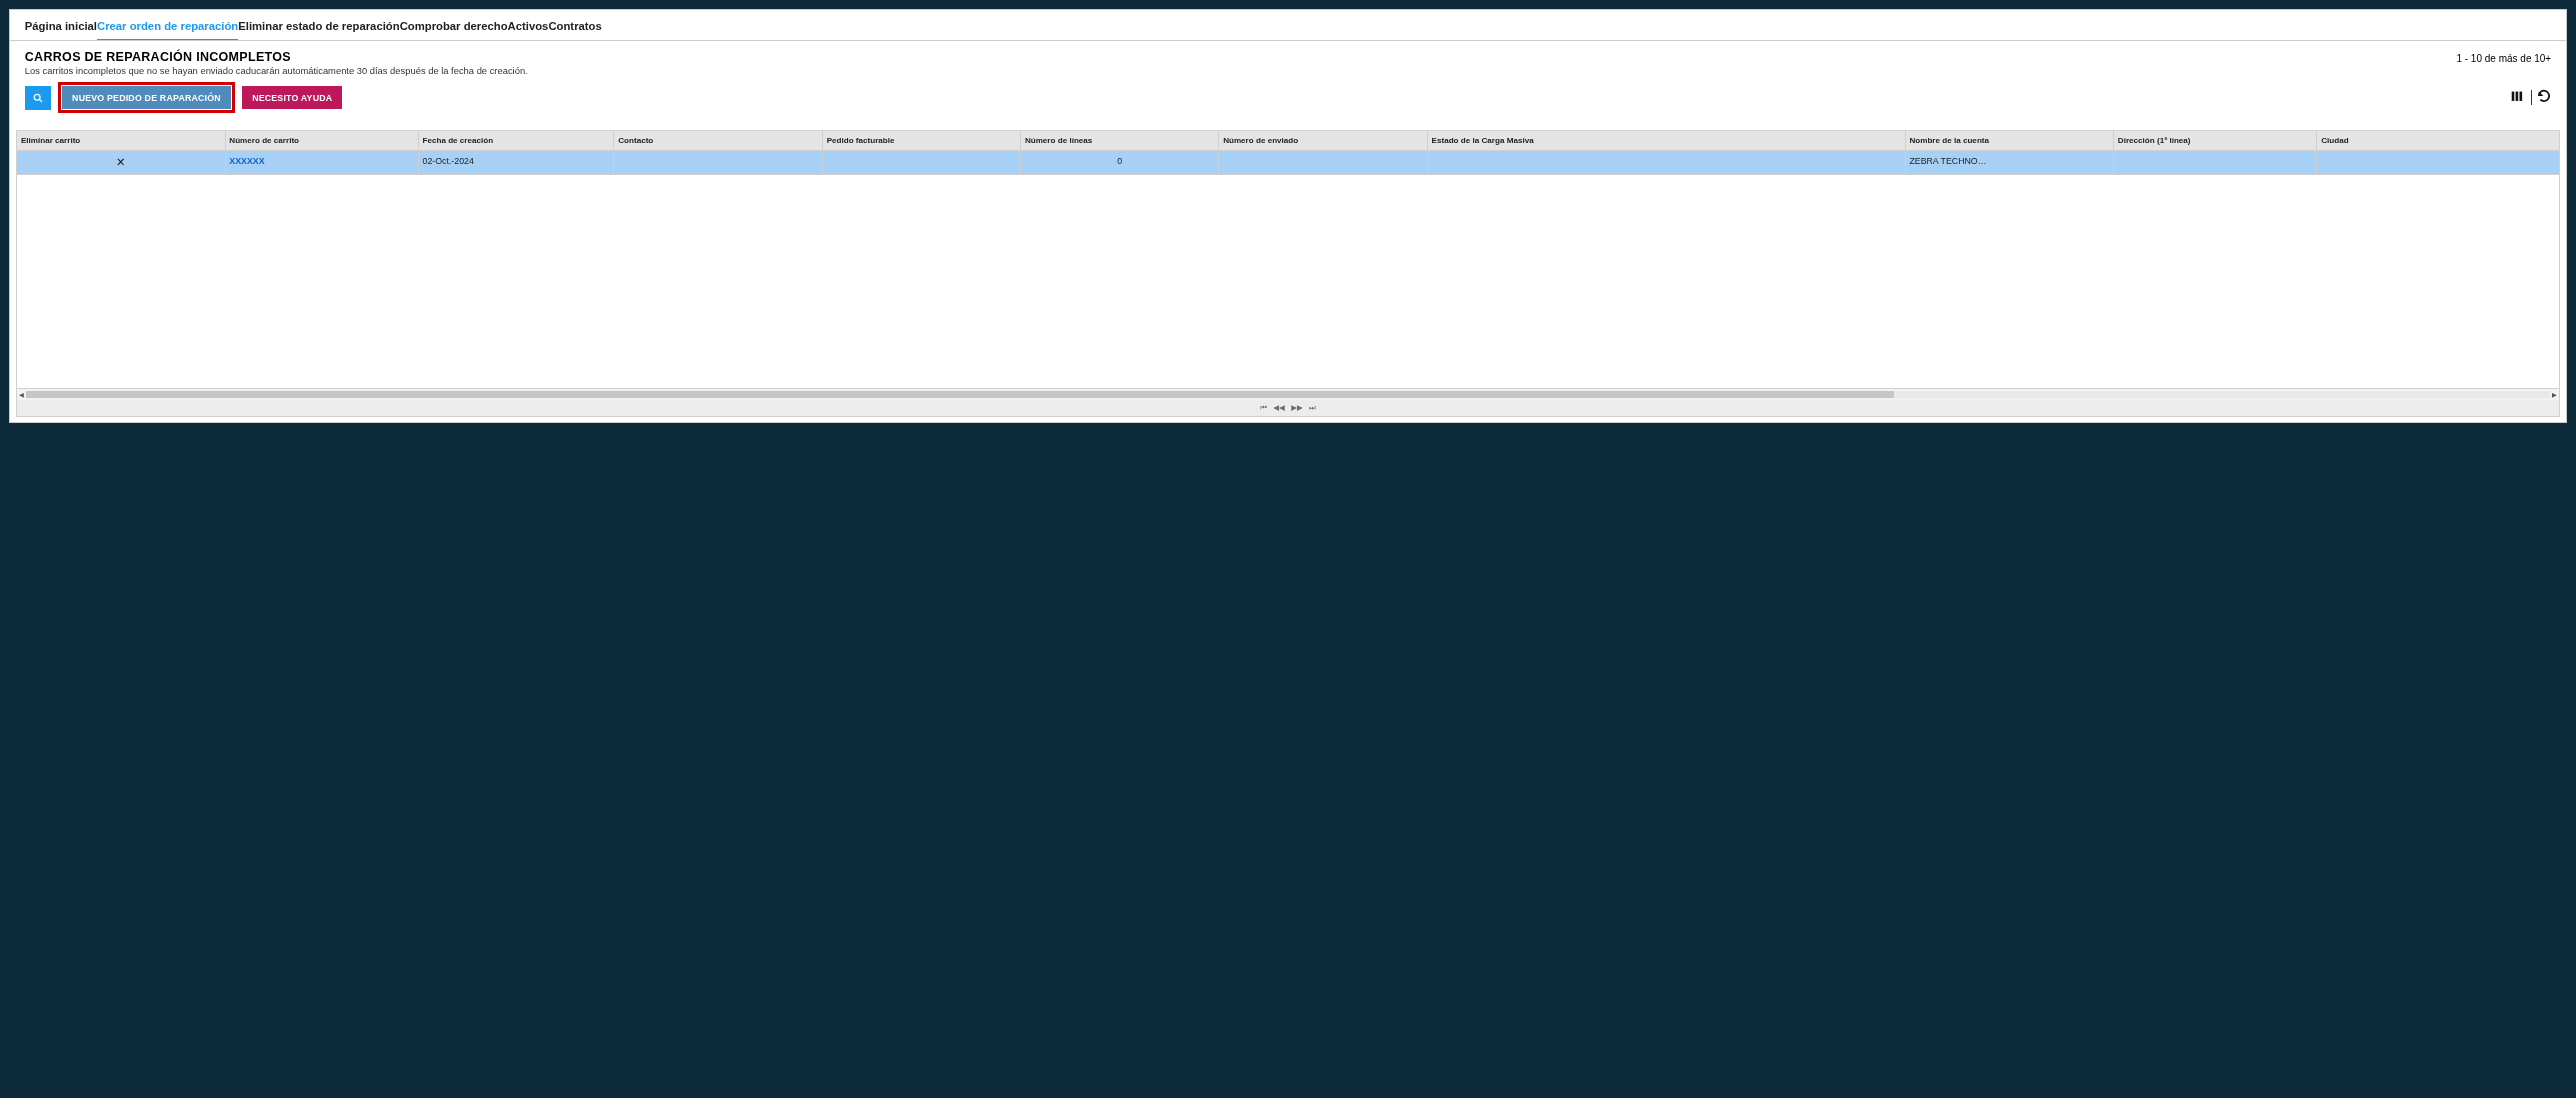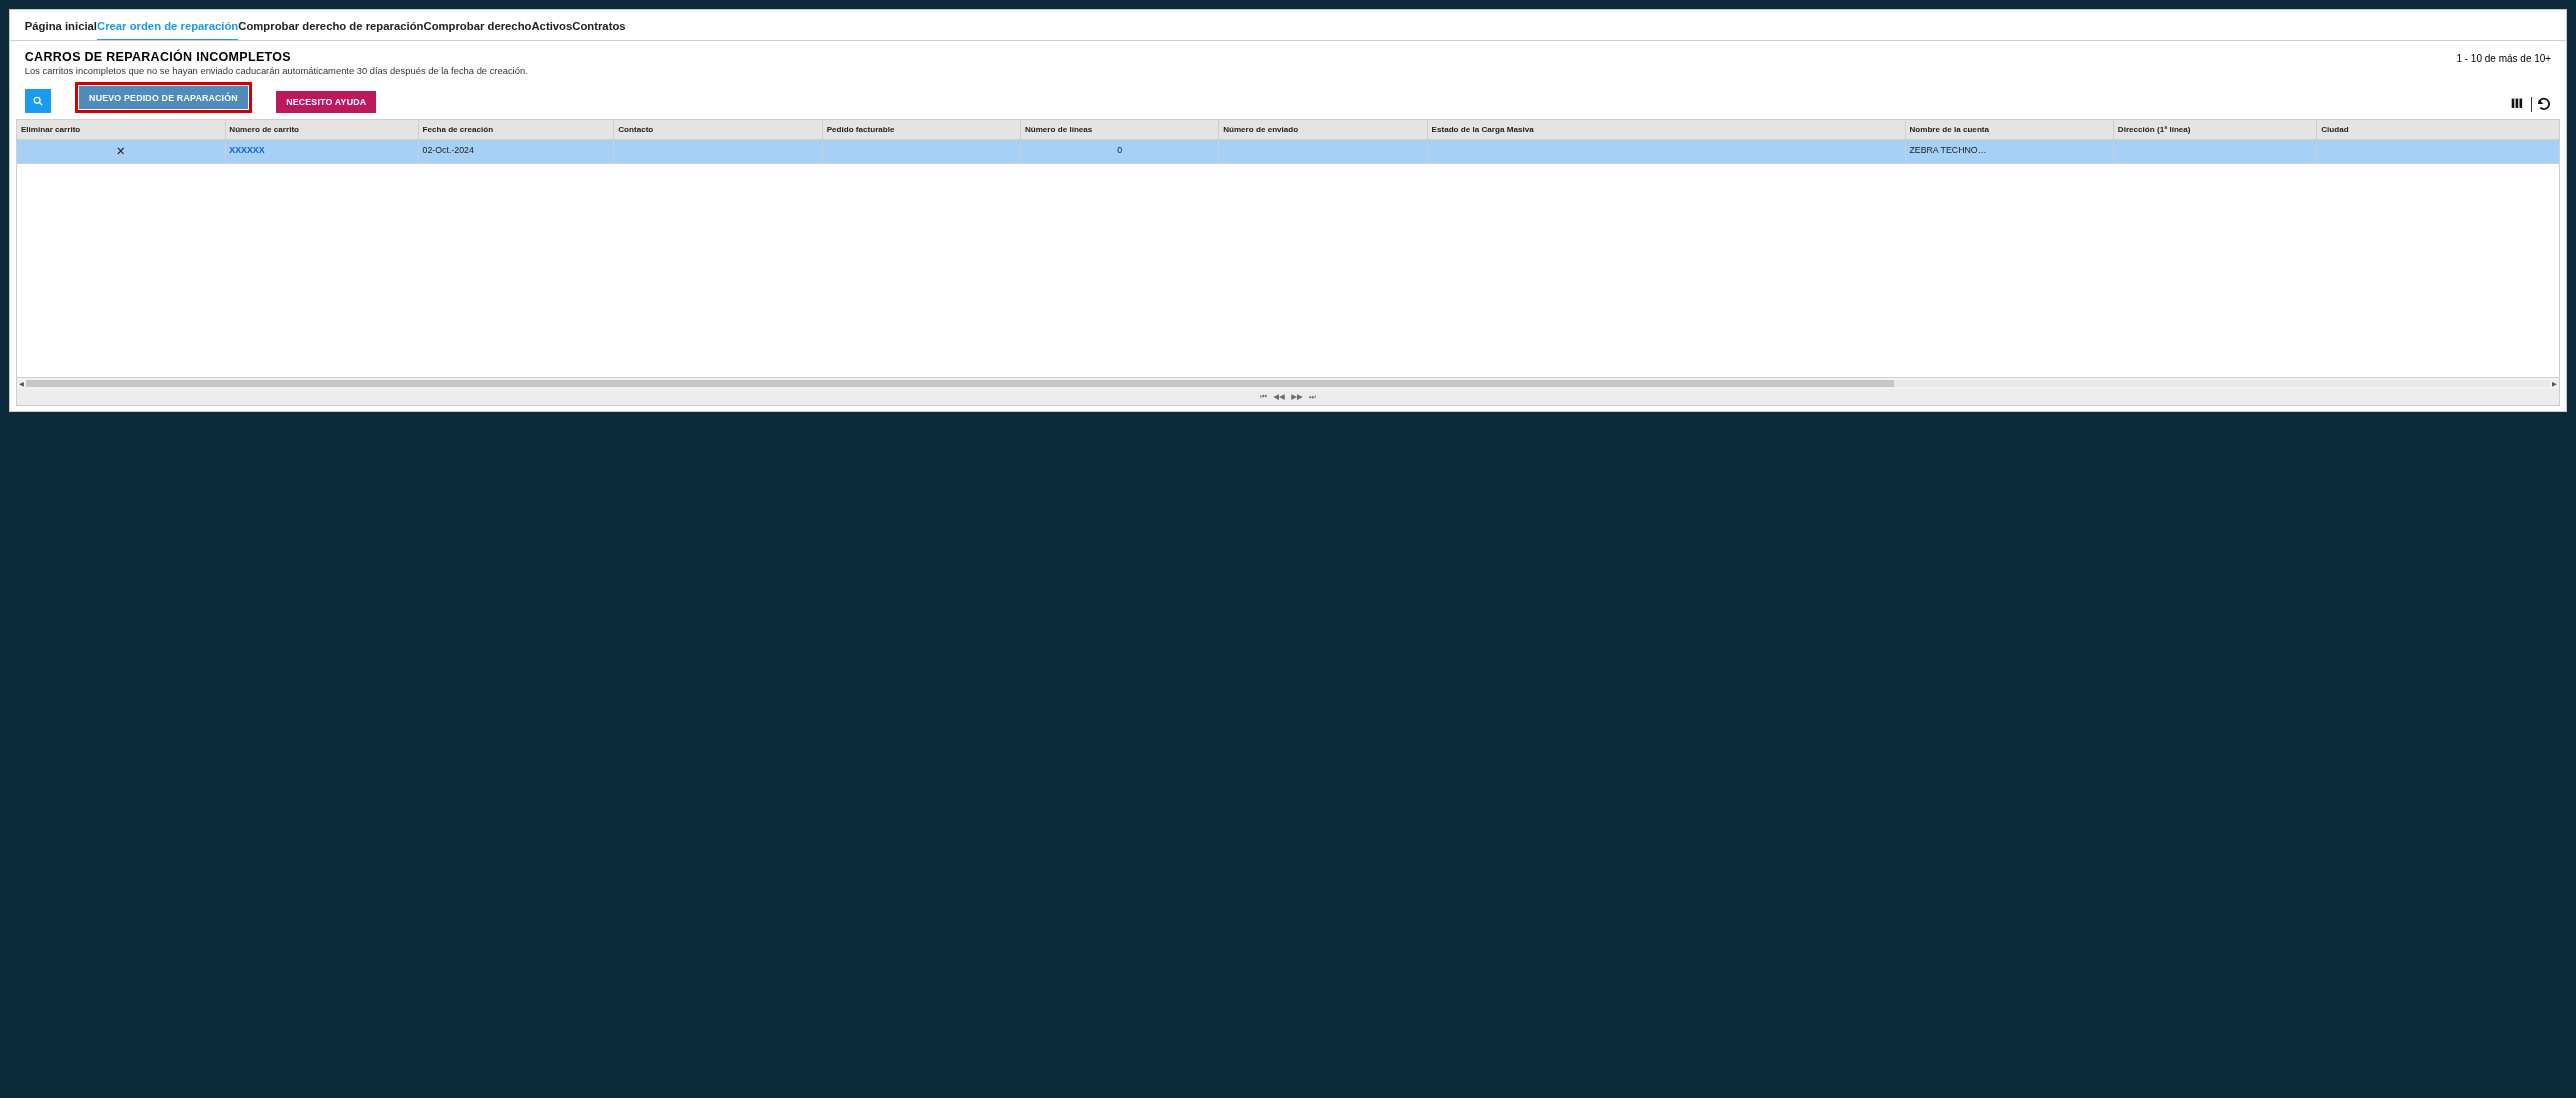--- a/index.html
+++ b/index.html
@@ -6,21 +6,21 @@
   html, body { margin:0; padding:0; font-family: Arial, Helvetica, sans-serif; }
   body { background:#0d2a3a; padding:8.8px; }
   .app { background:#fff; border:0.6px solid #ccc; }
   .tabs { display:flex; padding:6.3px 15px 0 15px; border-bottom:0.6px solid #ccc; }
   .tab { font-size:11.3px; font-weight:bold; color:#222; padding:3.8px 0 7.5px 0; cursor:pointer; }
   .tab.active { color:#1b9bf0; border-bottom:1.9px solid #1b9bf0; margin-bottom:-0.6px; }
   .section-head { display:flex; justify-content:space-between; align-items:flex-end; padding:8.8px 15px 0 15px; }
   .section-title { font-size:12.5px; font-weight:bold; letter-spacing:0.3px; }
   .range { font-size:10px; }
   .subtitle { padding:1.3px 15px 6.3px 15px; font-size:9.4px; color:#333; }
-  .toolbar { display:flex; align-items:flex-end; padding:0 15px 6px 15px; gap:24px; }
+  .toolbar { display:flex; align-items:center; padding:0 15px 17px 15px; gap:7px; }
   .toolbar .grow { flex:1; }
   .btn { border:none; color:#fff; font-size:8.8px; font-weight:bold; letter-spacing:0.2px; padding:6.3px 10px; cursor:pointer; }
   .btn.blue { background:#be185d; }
   .btn.muted { background:#4f8bbb; }
   .btn.icon-only { background:#1b9bf0; width:26px; height:24px; display:flex; align-items:center; justify-content:center; padding:0; }
   .highlight-frame { border:3.1px solid #d40000; padding:1.3px; display:inline-block; }
   .right-icons { display:flex; gap:3.8px; align-items:center; font-size:13.8px; color:#111; }
   .right-icons .sep { width:0.6px; height:15px; background:#333; margin:0 2.5px; }
   .icon-btn { cursor:pointer; }
 
@@ -51,21 +51,21 @@
   .pager span { cursor:pointer; }
 </style>
 </head>
 <body>
 
 <div class="app">
 
   <div class="tabs">
     <div class="tab">Página inicial</div>
     <div class="tab active">Crear orden de reparación</div>
-    <div class="tab">Comprobar derecho de reparación</div>
+    <div class="tab">Eliminar estado de reparación</div>
     <div class="tab">Comprobar derecho</div>
     <div class="tab">Activos</div>
     <div class="tab">Contratos</div>
   </div>
 
   <div class="section-head">
     <div class="section-title">CARROS DE REPARACIÓN INCOMPLETOS</div>
     <div class="range">1 - 10 de más de 10+</div>
   </div>
   <div class="subtitle">Los carritos incompletos que no se hayan enviado caducarán automáticamente 30 días después de la fecha de creación.</div>

